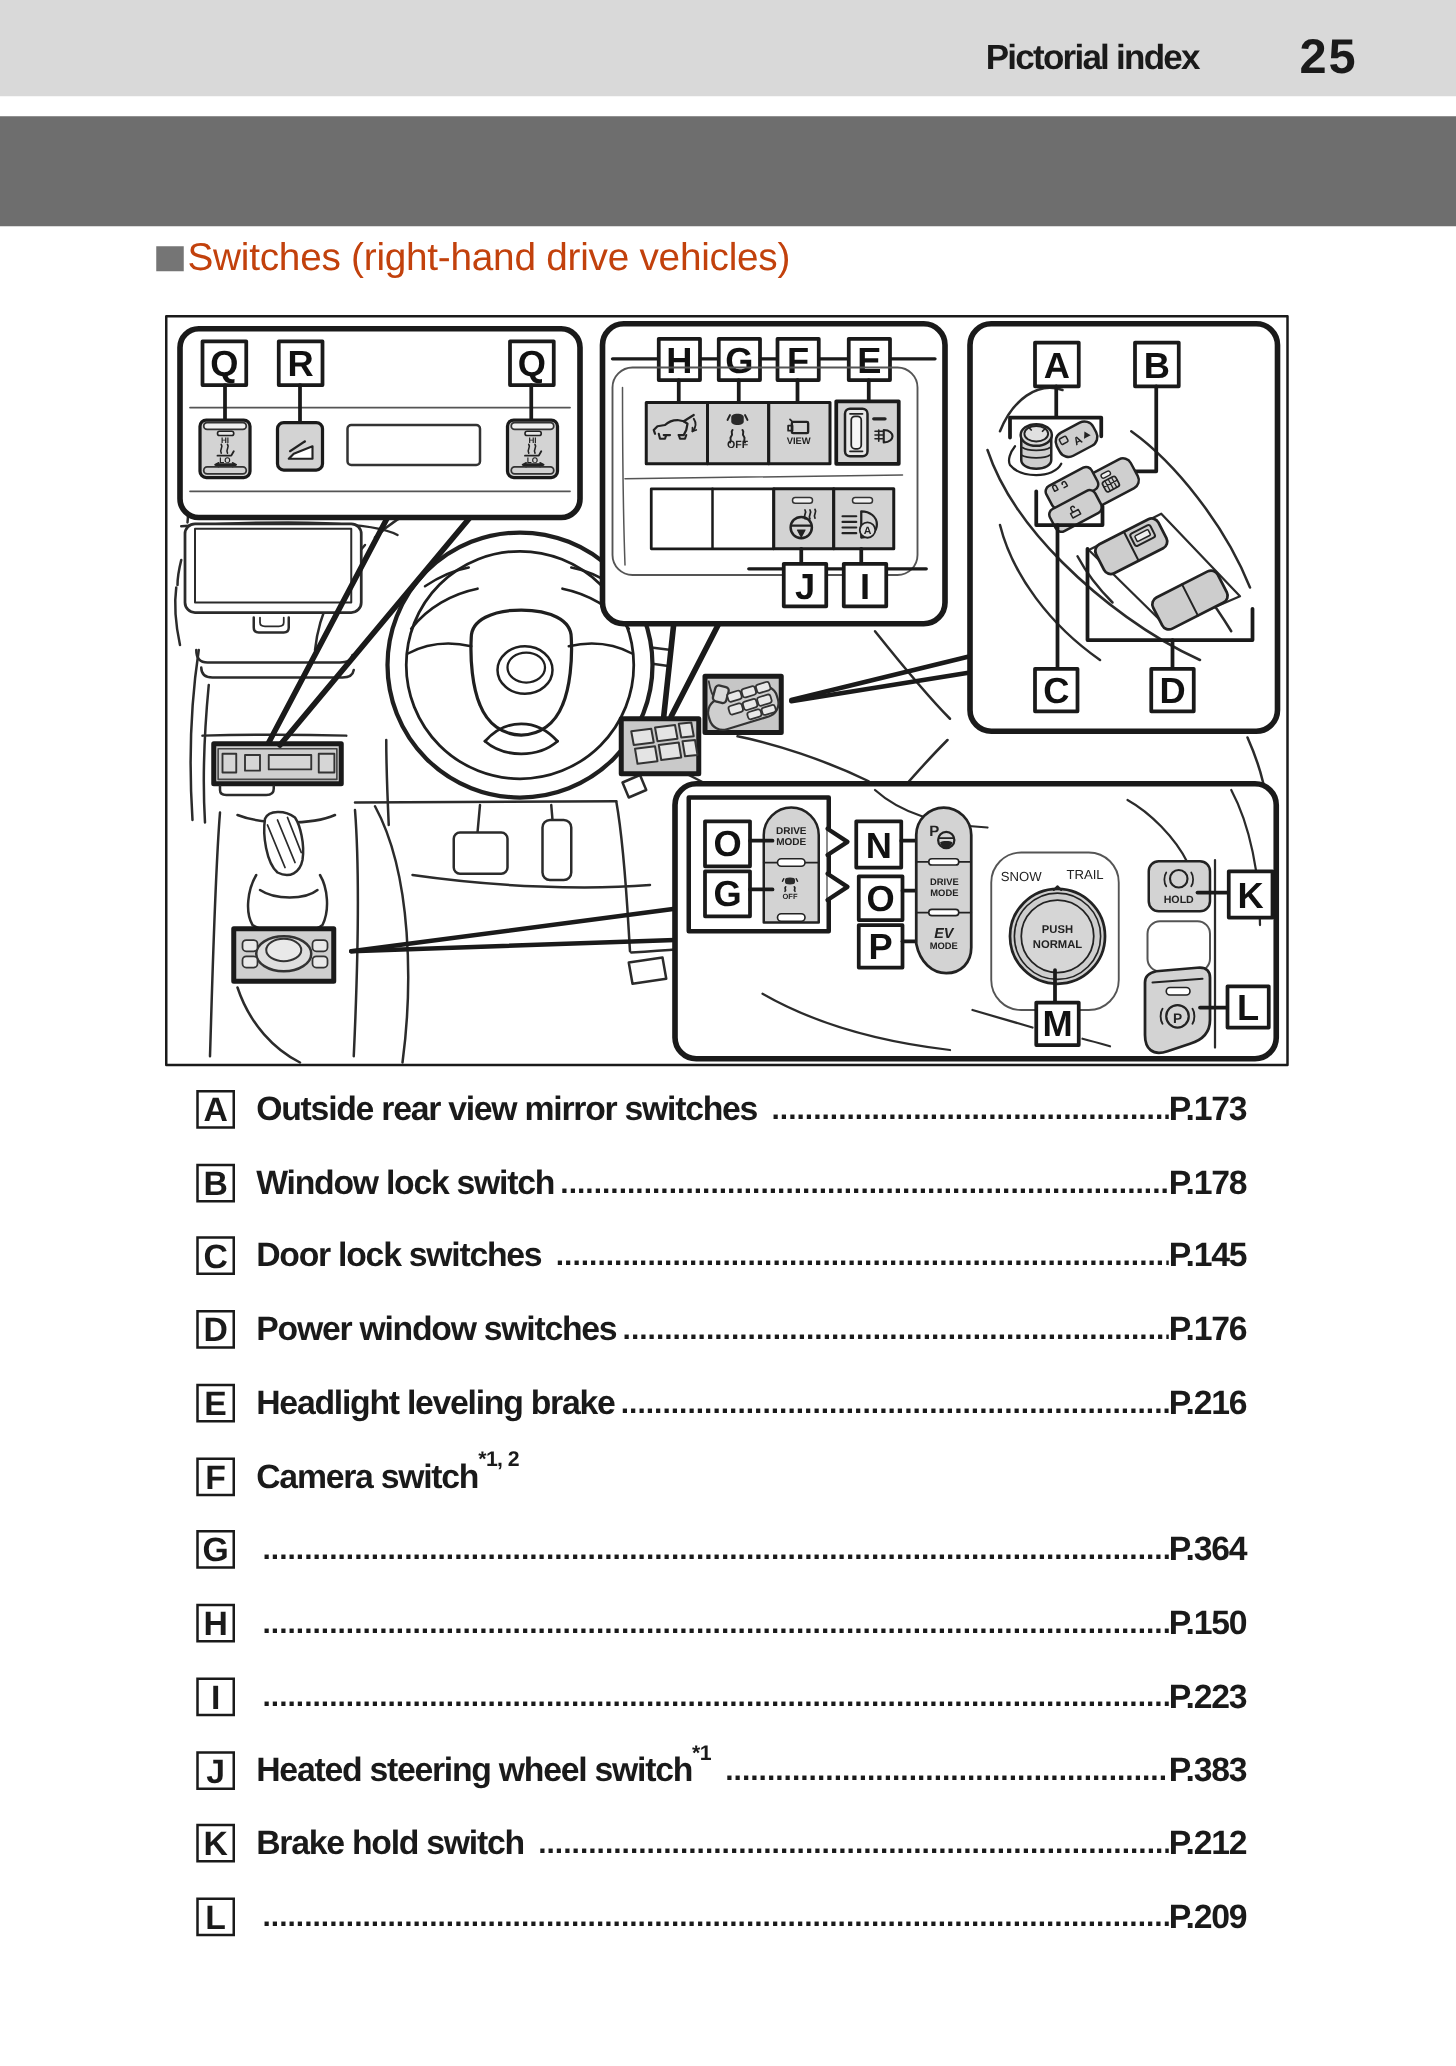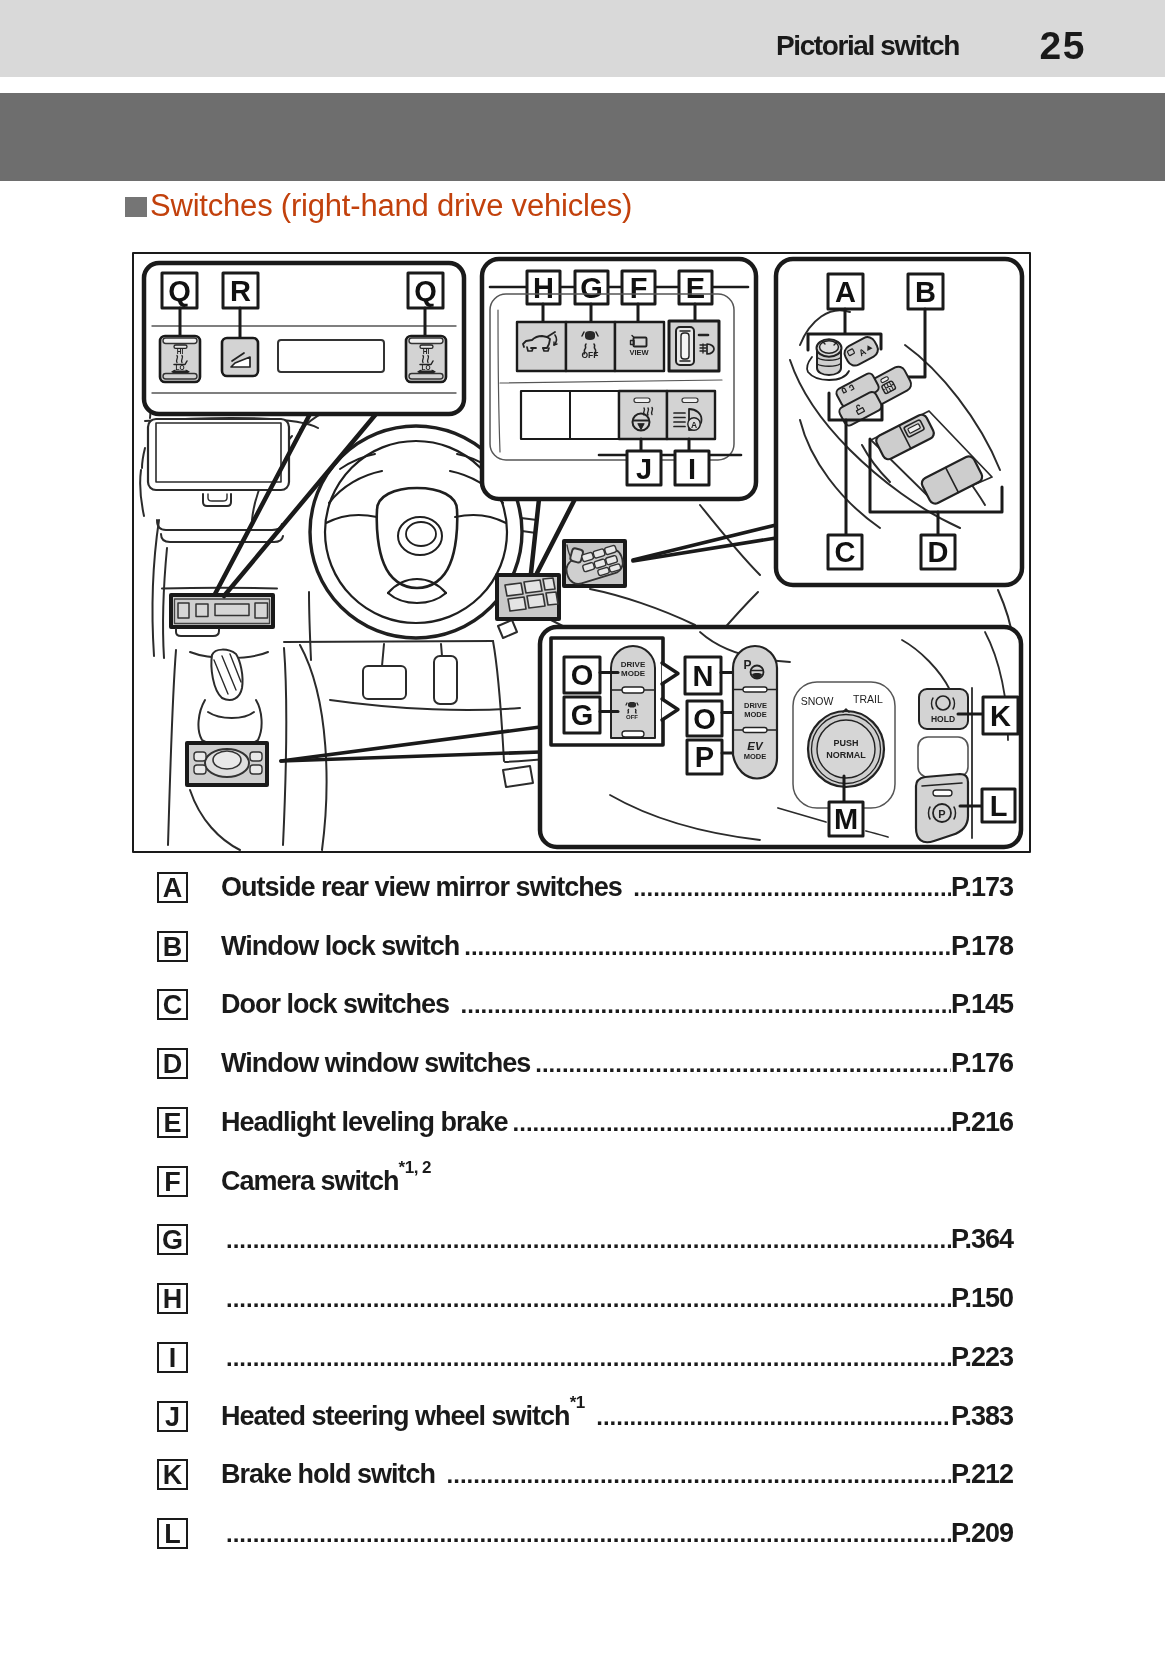--- a/index.html
+++ b/index.html
@@ -5,32 +5,32 @@
   html,body{margin:0;padding:0;background:#fff}
   .page{position:relative;width:1165px;height:1653px;background:#fff;font-family:"Liberation Sans",sans-serif;overflow:hidden}
   .bandtop{position:absolute;left:0;top:0;width:1165px;height:77px;background:#d9d9d9}
   .hdrtxt{position:absolute;top:32px;right:206px;font-size:28px;letter-spacing:-1.4px;font-weight:bold;color:#1a1a1a;line-height:28px}
   .hdrnum{position:absolute;top:26px;right:79px;font-size:39px;letter-spacing:1.5px;font-weight:bold;color:#1a1a1a;line-height:39px}
   .banddark{position:absolute;left:0;top:93px;width:1165px;height:88px;background:#6e6e6e}
   .titlesq{position:absolute;left:125px;top:197px;width:22px;height:20px;background:#757575}
   .title{position:absolute;left:150px;top:191px;font-size:31px;letter-spacing:-0.2px;font-weight:normal;color:#c2410c;line-height:30px;white-space:nowrap}
   .row{position:absolute;left:157px;width:840px;height:32px;font-weight:bold;font-size:27px;letter-spacing:-1px;color:#1a1a1a}
   .lb{position:absolute;left:0;top:0;width:27px;height:27px;border:2px solid #1a1a1a;text-align:center;line-height:28px;font-size:27px;letter-spacing:0;background:#fff}
-  .rt{position:absolute;left:64px;top:0;width:792px;display:flex;align-items:center;white-space:nowrap;line-height:31px}
+  .rt{position:absolute;left:48px;top:0;width:792px;display:flex;align-items:center;white-space:nowrap;line-height:31px}
   .dots{flex:1 1 auto;overflow:hidden;min-width:0;margin-left:5px;font-size:24px;letter-spacing:0}
   .pn{flex:0 0 auto}
   sup.s{font-size:17px;letter-spacing:-0.5px;position:relative;top:-7px;line-height:0}
 </style>
 </head>
 <body>
 <div class="page">
 
   <div class="bandtop"></div>
 
-  <div class="hdrtxt">Pictorial switch</div>
+  <div class="hdrtxt">Pictorial index</div>
 
   <div class="hdrnum">25</div>
 
   <div class="banddark"></div>
 
   <div class="titlesq"></div>
 
   <div class="title">Switches (right-hand drive vehicles)</div>
 
   <svg width="1165" height="1653" viewBox="0 0 1165 1653" style="position:absolute;left:0;top:0" fill="none" stroke-linecap="round" stroke-linejoin="round">
@@ -562,21 +562,21 @@
       <span class="rt">
         <span>Door lock switches&nbsp;</span>
         <span class="dots">................................................................................................................</span>
         <span class="pn">P.145</span>
       </span>
     </div>
 
   <div class="row" style="top:1048px">
       <span class="lb">D</span>
       <span class="rt">
-        <span>Window window switches</span>
+        <span>Power window switches</span>
         <span class="dots">................................................................................................................</span>
         <span class="pn">P.176</span>
       </span>
     </div>
 
   <div class="row" style="top:1107px">
       <span class="lb">E</span>
       <span class="rt">
         <span>Headlight leveling brake</span>
         <span class="dots">................................................................................................................</span>

